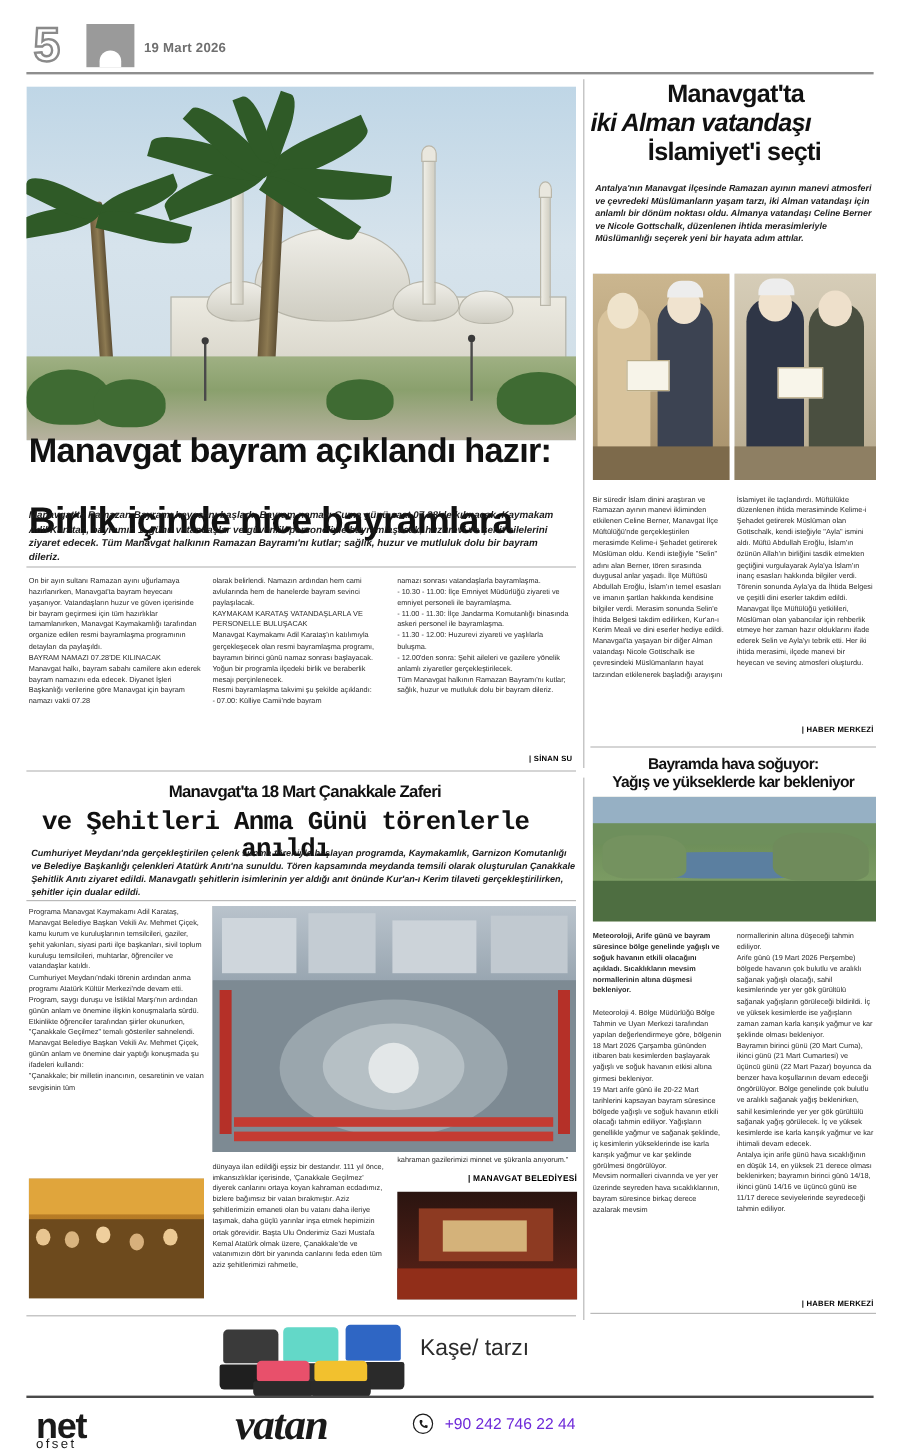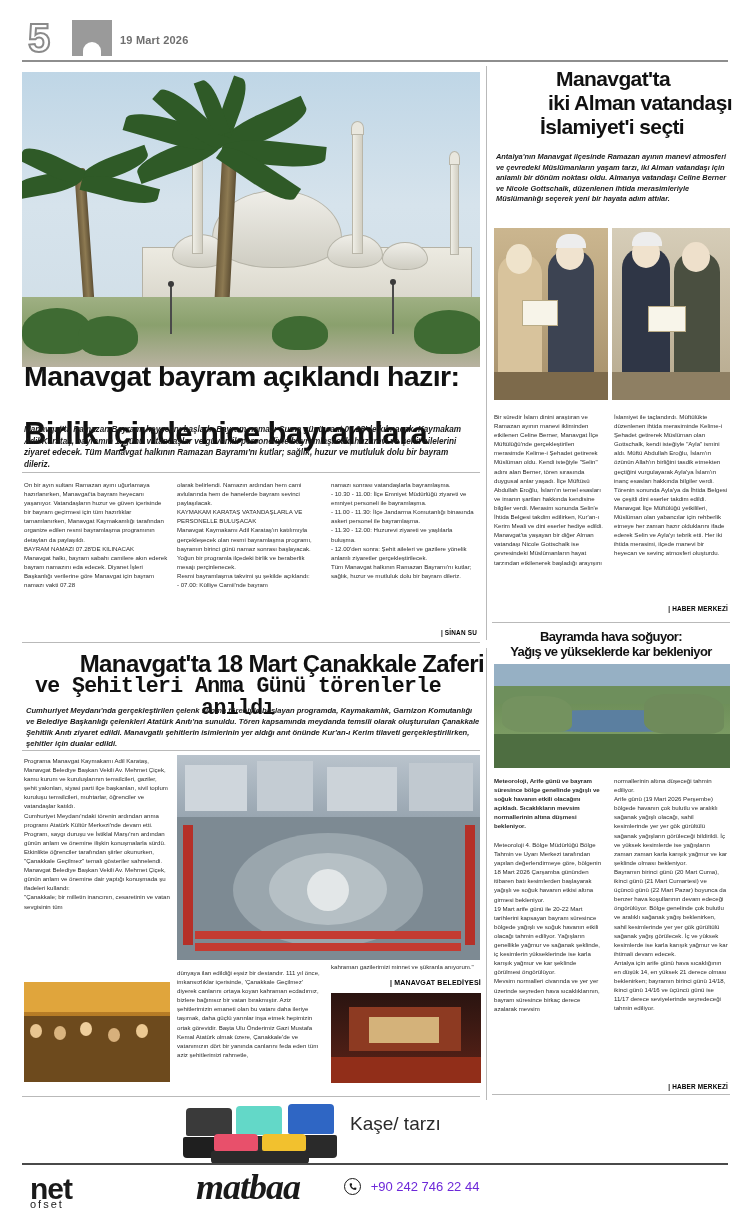--- a/index.html
+++ b/index.html
@@ -215,21 +215,21 @@
 - 11.30 - 12.00: Huzurevi ziyareti ve yaşlılarla buluşma.
 - 12.00'den sonra: Şehit aileleri ve gazilere yönelik anlamlı ziyaretler gerçekleştirilecek.
 Tüm Manavgat halkının Ramazan Bayramı'nı kutlar; sağlık, huzur ve mutluluk dolu bir bayram dileriz.</div>
     <div class="byline" style="position:absolute; left:331px; top:626px; width:146px;">| SİNAN SU</div>
 
     <div class="hrule" style="left:22px; top:642px; width:458px;"></div>
   </div>
 
   <div>
     <div class="headline" style="position:absolute; left:496px; top:68px; width:234px; font-size:21px; text-align:center;">Manavgat'ta</div>
-    <div class="headline" style="position:absolute; left:492px; top:92px; width:240px; font-size:21px; text-align:right;">iki Alman vatandaşı</div>
+    <div class="headline" style="position:absolute; left:492px; top:92px; width:240px; font-size:21px; text-align:left;font-style:italic;">iki Alman vatandaşı</div>
     <div class="headline" style="position:absolute; left:492px; top:116px; width:240px; font-size:21px; text-align:center;">İslamiyet'i seçti</div>
 
     <div class="kicker-italic" style="position:absolute; left:496px; top:152px; width:232px; font-size:7.4px; line-height:10.6px;">Antalya'nın Manavgat ilçesinde Ramazan ayının manevi atmosferi ve çevredeki Müslümanların yaşam tarzı, iki Alman vatandaşı için anlamlı bir dönüm noktası oldu. Almanya vatandaşı Celine Berner ve Nicole Gottschalk, düzenlenen ihtida merasimleriyle Müslümanlığı seçerek yeni bir hayata adım attılar.</div>
 
     <div class="ph-frame" style="left:494px; top:228px; width:114px; height:172px;">
       <div style="position:absolute;inset:0;background:linear-gradient(#cbb68f,#a58f6a);"></div>
       <div style="position:absolute;left:4px;top:26px;width:44px;height:120px;background:#d8c39c;border-radius:20px 20px 0 0;"></div>
       <div style="position:absolute;left:12px;top:16px;width:26px;height:30px;background:#efe3cb;border-radius:50%;"></div>
       <div style="position:absolute;left:54px;top:22px;width:46px;height:124px;background:#3c4352;border-radius:20px 20px 0 0;"></div>
       <div style="position:absolute;left:62px;top:12px;width:28px;height:30px;background:#f0e3cf;border-radius:50%;"></div>
@@ -251,21 +251,21 @@
     <div class="body-col" style="left:494px; top:412px; width:110px; height:212px; white-space:pre-line;">Bir süredir İslam dinini araştıran ve Ramazan ayının manevi ikliminden etkilenen Celine Berner, Manavgat İlçe Müftülüğü'nde gerçekleştirilen merasimde Kelime-i Şehadet getirerek Müslüman oldu. Kendi isteğiyle "Selin" adını alan Berner, tören sırasında duygusal anlar yaşadı. İlçe Müftüsü Abdullah Eroğlu, İslam'ın temel esasları ve imanın şartları hakkında kendisine bilgiler verdi. Merasim sonunda Selin'e İhtida Belgesi takdim edilirken, Kur'an-ı Kerim Meali ve dini eserler hediye edildi.
 Manavgat'ta yaşayan bir diğer Alman vatandaşı Nicole Gottschalk ise çevresindeki Müslümanların hayat tarzından etkilenerek başladığı arayışını</div>
     <div class="body-col" style="left:614px; top:412px; width:114px; height:196px; white-space:pre-line;">İslamiyet ile taçlandırdı. Müftülükte düzenlenen ihtida merasiminde Kelime-i Şehadet getirerek Müslüman olan Gottschalk, kendi isteğiyle "Ayla" ismini aldı. Müftü Abdullah Eroğlu, İslam'ın özünün Allah'ın birliğini tasdik etmekten geçtiğini vurgulayarak Ayla'ya İslam'ın inanç esasları hakkında bilgiler verdi. Törenin sonunda Ayla'ya da İhtida Belgesi ve çeşitli dini eserler takdim edildi.
 Manavgat İlçe Müftülüğü yetkilileri, Müslüman olan yabancılar için rehberlik etmeye her zaman hazır olduklarını ifade ederek Selin ve Ayla'yı tebrik etti. Her iki ihtida merasimi, ilçede manevi bir heyecan ve sevinç atmosferi oluşturdu.</div>
     <div class="byline" style="position:absolute; left:614px; top:602px; width:114px;">| HABER MERKEZİ</div>
 
     <div class="hrule" style="left:492px; top:622px; width:238px;"></div>
   </div>
 
   <div>
-    <div class="headline" style="position:absolute; left:24px; top:652px; width:460px; font-size:24px; text-align:right;">Manavgat'ta 18 Mart Çanakkale Zaferi</div>
+    <div class="headline" style="position:absolute; left:24px; top:652px; width:460px; font-size:14px; text-align:center;">Manavgat'ta 18 Mart Çanakkale Zaferi</div>
     <div class="headline" style="position:absolute; left:8px; top:676px; width:460px; font-size:21.5px; text-align:center;font-family:Liberation Mono, monospace;">ve Şehitleri Anma Günü törenlerle anıldı</div>
 
     <div class="kicker-italic" style="position:absolute; left:26px; top:705px; width:456px; font-size:7.6px; line-height:11px;">Cumhuriyet Meydanı'nda gerçekleştirilen çelenk sunma töreniyle başlayan programda, Kaymakamlık, Garnizon Komutanlığı ve Belediye Başkanlığı çelenkleri Atatürk Anıtı'na sunuldu. Tören kapsamında meydanda temsili olarak oluşturulan Çanakkale Şehitlik Anıtı ziyaret edildi. Manavgatlı şehitlerin isimlerinin yer aldığı anıt önünde Kur'an-ı Kerim tilaveti gerçekleştirilirken, şehitler için dualar edildi.</div>
 
     <div class="hrule" style="left:22px; top:750px; width:458px;"></div>
 
     <div class="ph-frame" style="left:177px; top:755px; width:303px; height:205px;">
       <div style="position:absolute;inset:0;background:linear-gradient(#8e9aa6,#6f7c88);"></div>
       <div style="position:absolute;left:0;top:0;width:303px;height:62px;background:linear-gradient(#b9c3cc,#99a6b1);"></div>
       <div style="position:absolute;left:8px;top:10px;width:62px;height:46px;background:#cfd6dc;"></div>
@@ -365,21 +365,21 @@
     </div>
 
     <div class="kase-label">Kaşe/ tarzı</div>
 
     <div class="ad-rule"></div>
 
     <div class="netofset">
       <span>net</span>
       <div class="sub" style="margin-top:-8px;">ofset</div>
     </div>
-    <div class="matbaa">matbaa</div>
+    <div class="matbaa">vatan</div>
 
     <div class="contact" style="left:344px; top:1178px;">
       <span class="circ-icon">
         <svg viewBox="0 0 24 24" width="10" height="10" style="position:absolute;left:2.5px;top:2.5px;">
           <path d="M6 3c-1 0-2 1-2 2 0 8 6 14 14 14 1 0 2-1 2-2v-3l-4-1-2 2c-3-1-5-3-6-6l2-2-1-4H6z" fill="#1a1a1a"></path>
         </svg>
       </span>
       <span>+90 242 746 22 44</span>
     </div>
 

